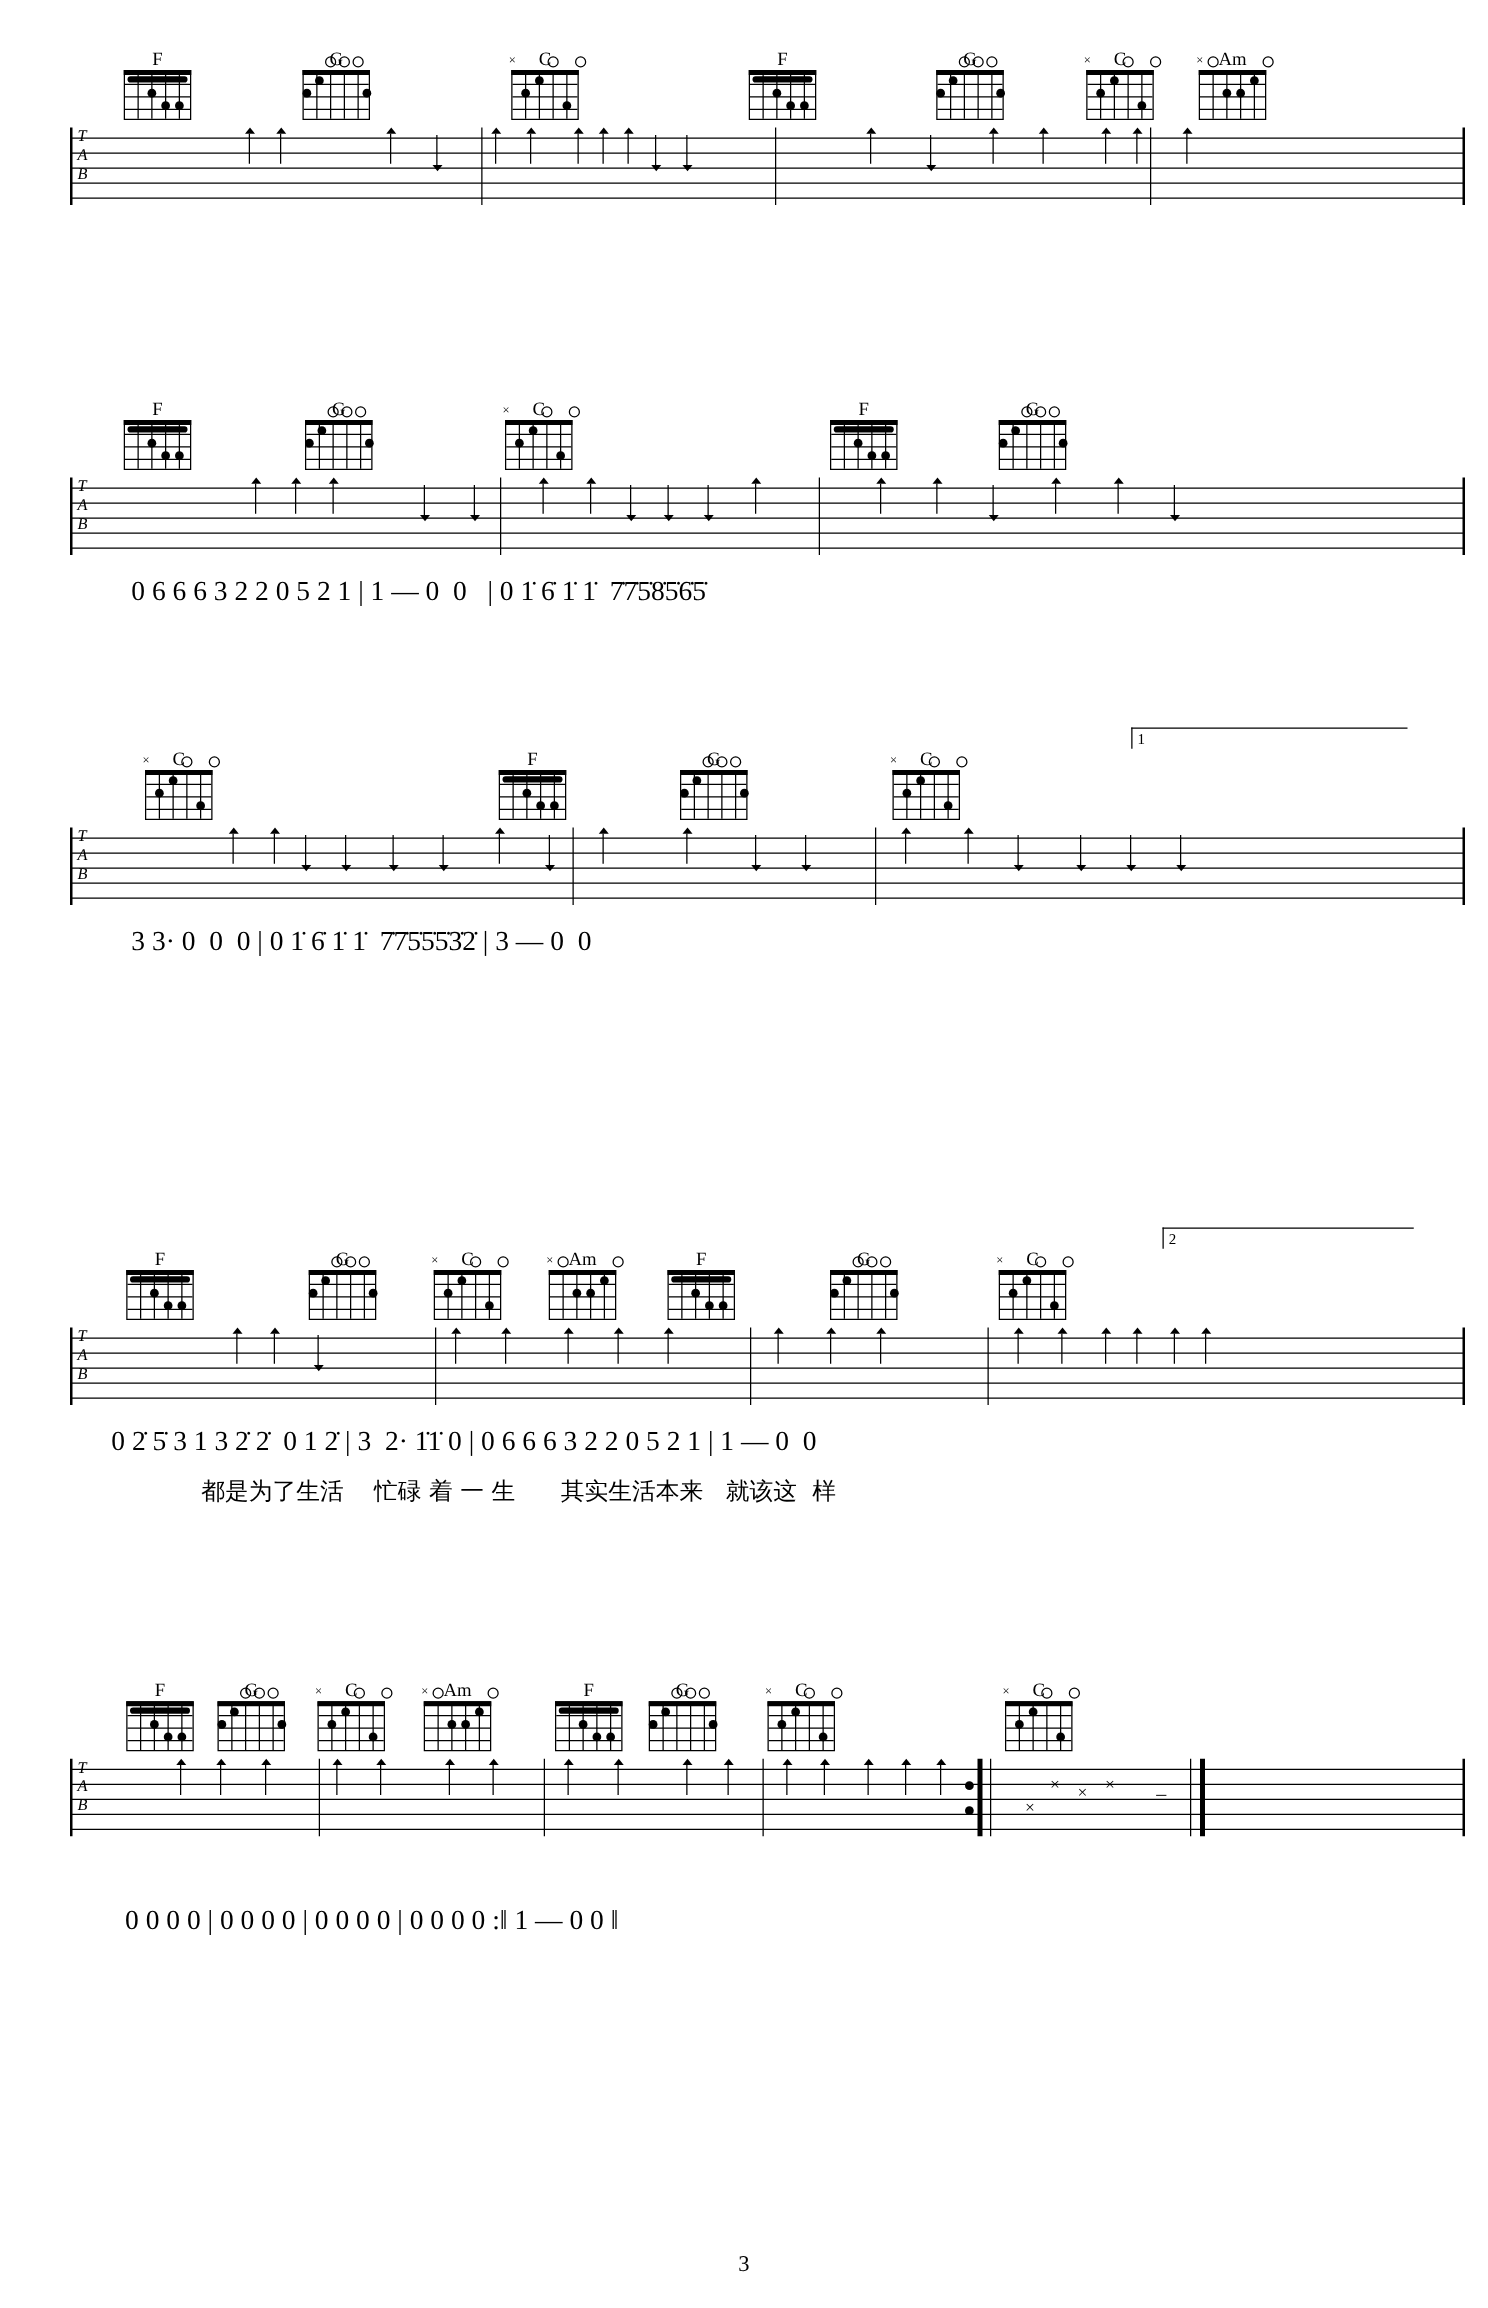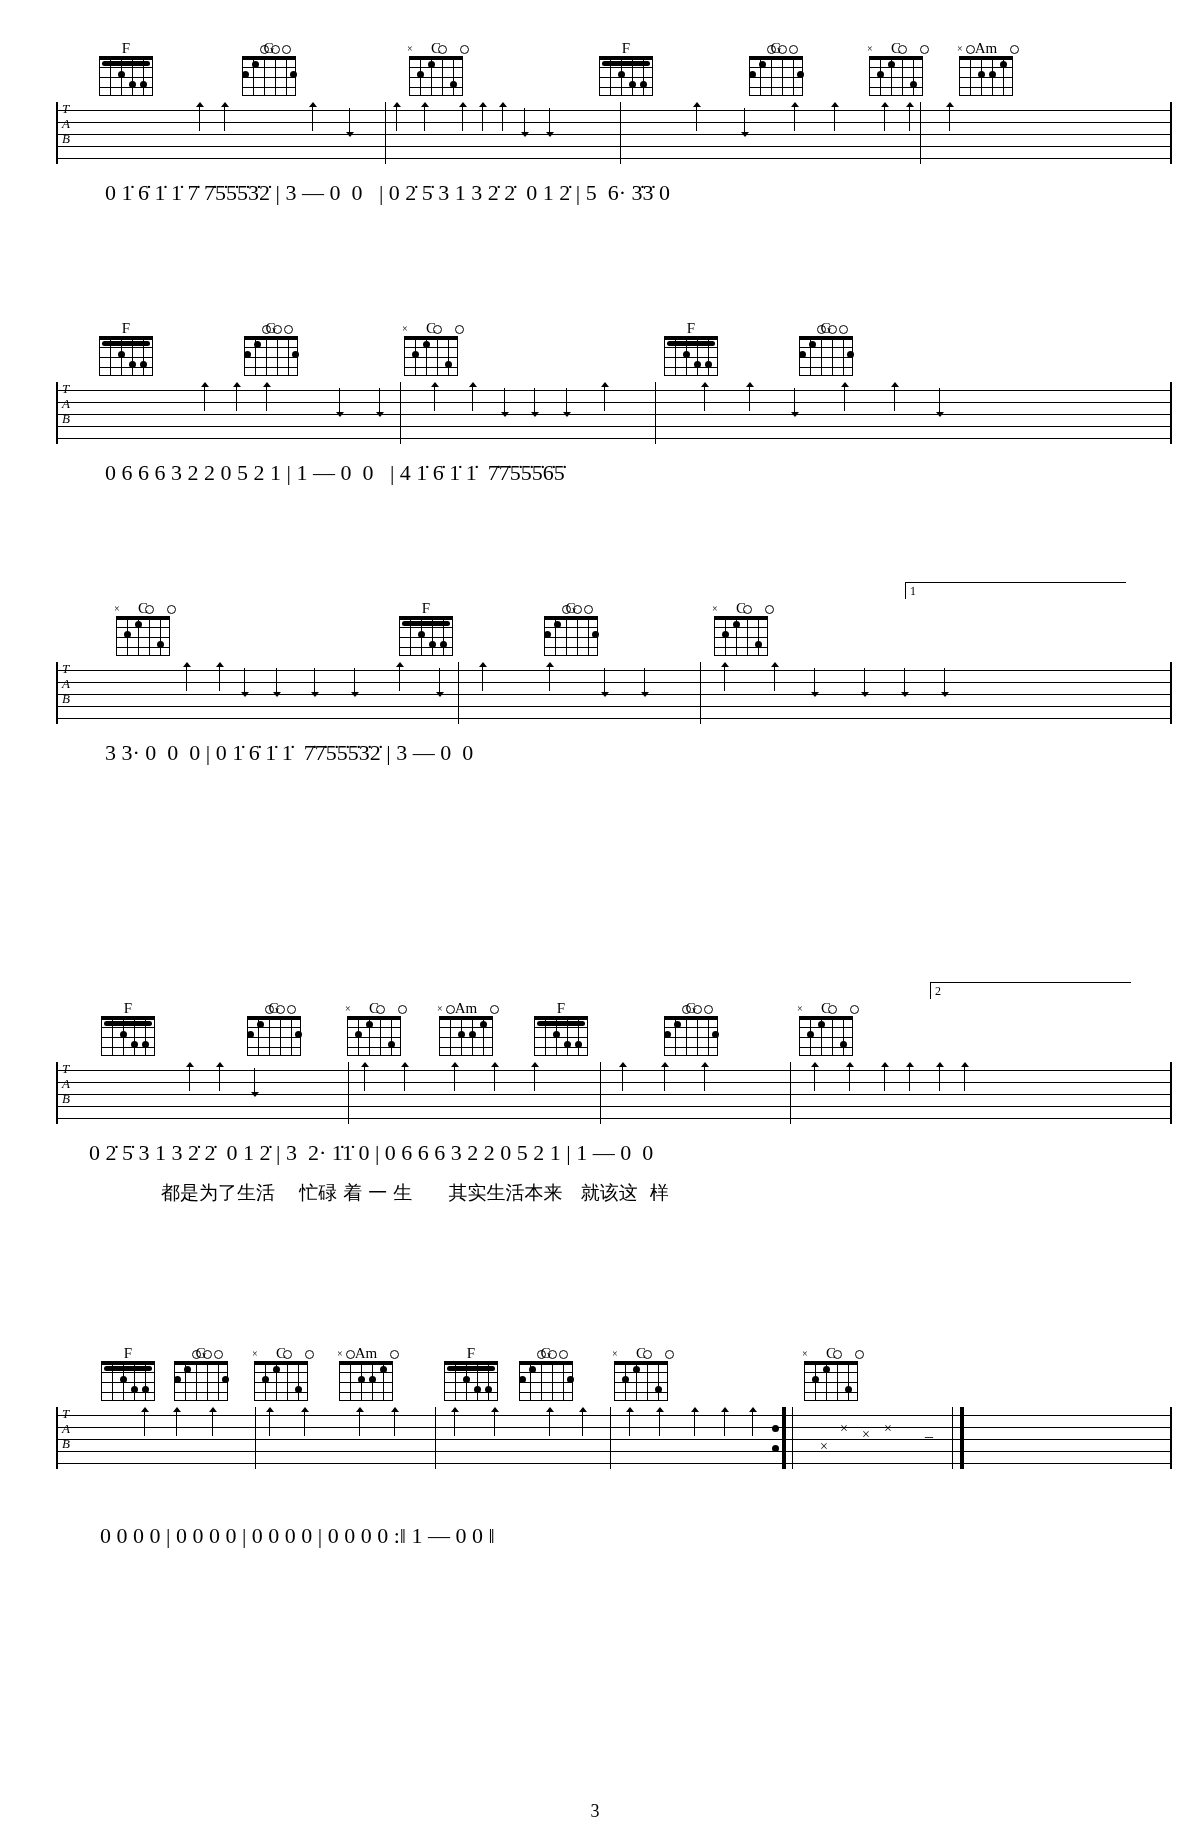--- a/index.html
+++ b/index.html
@@ -297,23 +297,20 @@
       <div class="arrow up" style="left:905px;top:0px;">
           <div class="hd"></div>
           <i style="height:24px;"></i>
         </div>
       <div class="arrow up" style="left:945px;top:0px;">
           <div class="hd"></div>
           <i style="height:24px;"></i>
         </div>
     </div>
 
-    <div class="numline">
-      <div class="num" style="left:105px;top:0;">0 1̇ 6̇ 1̇ 1̇ 7̇ 7̇5̇5̇5̇3̇2̇ | 3 — 0  0   | 0 2̇ 5̇ 3 1 3 2̇ 2̇  0 1 2̇ | 5  6· 3̇3̇ 0</div>
-    </div>
   </div>
 
   <div class="system" style="position:absolute;left:0;top:320px;">
     <div class="chords">
       <div class="chord" style="left:95px;">
         <div class="cname">F</div>
         <div class="grid">
           <div class="nut"></div>
           <div class="v" style="left:10px;"></div>
             <div class="v" style="left:21px;"></div>
@@ -483,21 +480,21 @@
           <div class="hd"></div>
           <i style="height:24px;"></i>
         </div>
       <div class="arrow dn" style="left:935px;top:6px;">
           <i style="height:24px;"></i>
           <div class="hd"></div>
         </div>
     </div>
 
     <div class="numline">
-      <div class="num" style="left:105px;top:0;">0 6 6 6 3 2 2 0 5 2 1 | 1 — 0  0   | 4 1̇ 6̇ 1̇ 1̇  7̇7̇5̇5̇5̇6̇5̇</div>
+      <div class="num" style="left:105px;top:0;">0 6 6 6 3 2 2 0 5 2 1 | 1 — 0  0   | 0 1̇ 6̇ 1̇ 1̇  7̇7̇5̇8̇5̇6̇5̇</div>
     </div>
   </div>
 
   <div class="system" style="position:absolute;left:0;top:600px;">
     <div class="chords">
       <div class="chord" style="left:112px;">
         <div class="cname">C</div>
         <div class="grid">
           <div class="nut"></div>
           <div class="v" style="left:10px;"></div>

